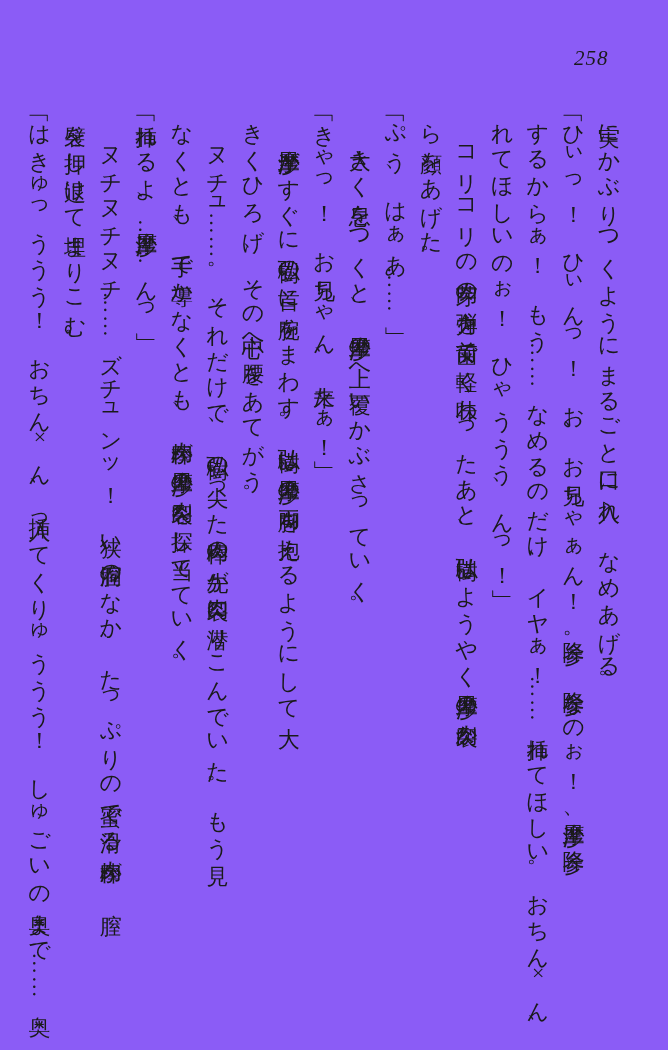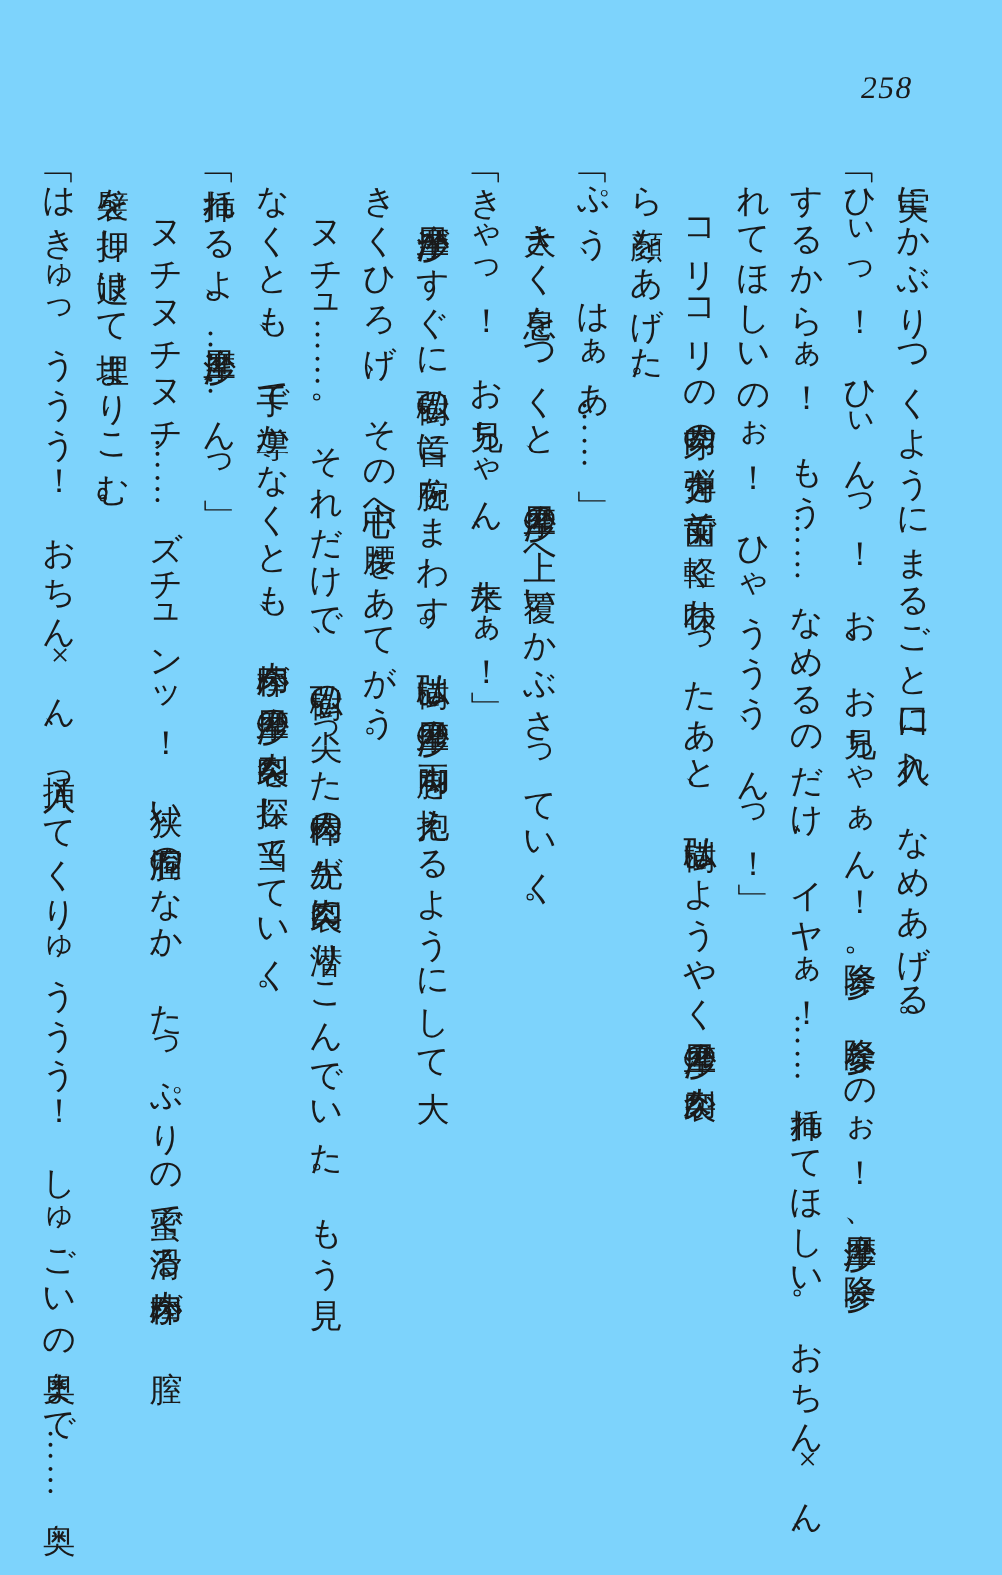--- a/index.html
+++ b/index.html
@@ -47,21 +47,21 @@
     white-space: nowrap;
   }
 
   .text-block p.line.indent {
     text-indent: 23.5px;
   }
 </style>
 </head>
 <body>
 
-<div class="page" id="page-root" style="background: #7dd3fc; color: rgb(26, 26, 26);">
+<div class="page" id="page-root" style="background: #8b5cf6; color: rgb(26, 26, 26);">
   <div class="page-number">258</div>
 
   <div class="text-block" id="text-block">
       <p class="line">実にかぶりつくようにまるごと口に入れ、なめあげる。</p>
       <p class="line">「ひぃっ！　ひぃんっ！　お、お兄ちゃぁん！　降参。　降参なのぉ！　摩里沙、降参</p>
       <p class="line">するからぁ！　もう……なめるのだけ、イヤぁ！……挿れてほしい。おちん×ん、挿</p>
       <p class="line">れてほしいのぉ！　ひゃううう、んっ！」</p>
       <p class="line indent">コリコリの肉芽の弾力を前歯で軽く味わったあと、弘樹はようやく摩里沙の肉裂か</p>
       <p class="line">ら顔をあげた。</p>
       <p class="line">「ぷう、はぁあ……」</p>

